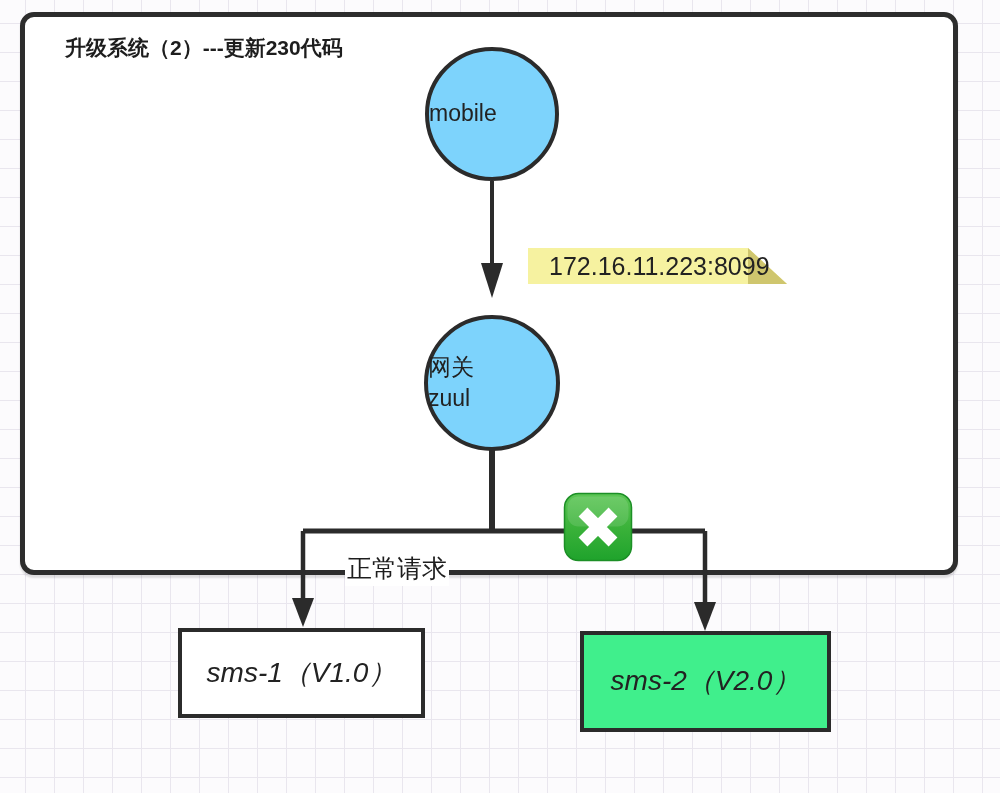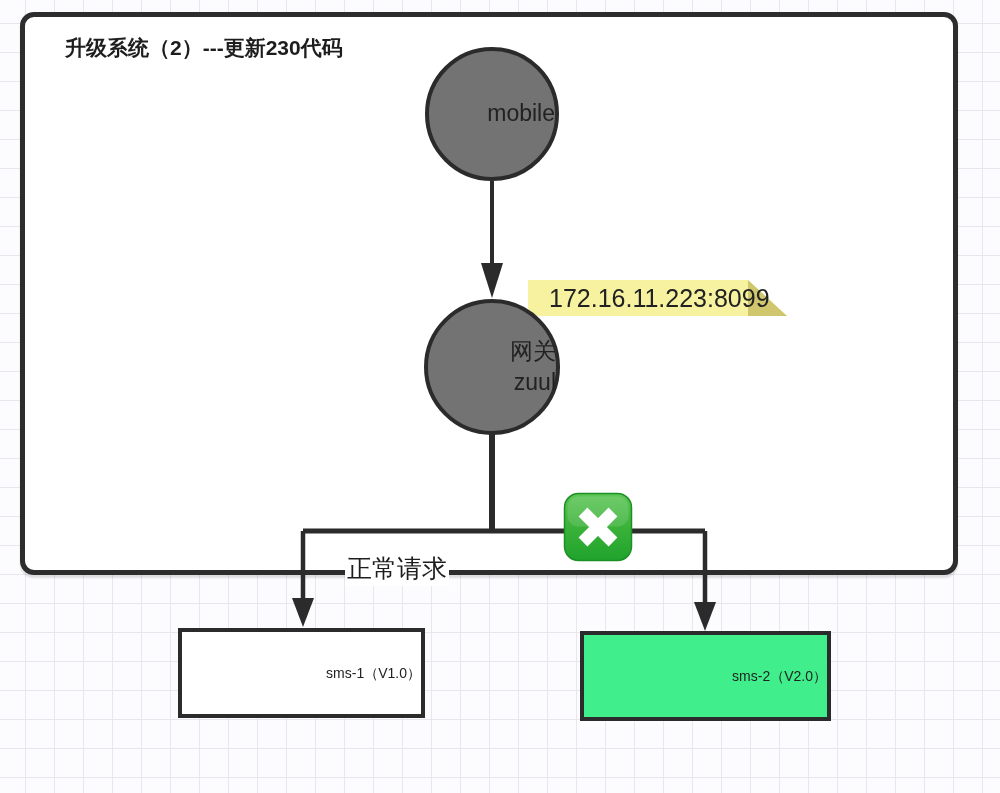--- a/index.html
+++ b/index.html
@@ -35,35 +35,35 @@
   .wires {
     position: absolute;
     left: 0; top: 0;
     width: 1000px; height: 793px;
     pointer-events: none;
   }
   .circle {
     position: absolute;
     border: 4px solid #2b2b2b;
     border-radius: 50%;
-    background: #737373;
+    background: #7dd3fc;
     display: flex;
     flex-direction: column;
-    align-items: flex-end;
+    align-items: flex-start;
     justify-content: center;
     text-align: center;
     font-size: 23px;
     line-height: 1.35;
   }
   .circle.mobile { left: 425px; top: 47px; width: 134px; height: 134px; }
-  .circle.gateway { left: 424px; top: 299px; width: 136px; height: 136px; }
+  .circle.gateway { left: 424px; top: 315px; width: 136px; height: 136px; }
   .note {
     position: absolute;
     left: 528px; top: 248px;
-    width: 259px; height: 36px; margin-top: 32px;
+    width: 259px; height: 36px;
   }
   .note .paper {
     position: absolute; left: 0; top: 0;
     width: 100%; height: 100%;
     background: #f6f2a0;
     clip-path: polygon(0 0, calc(100% - 39px) 0, 100% 100%, 0 100%);
   }
   .note .fold {
     position: absolute; right: 0; top: 0;
     width: 39px; height: 100%;
@@ -94,29 +94,30 @@
     position: absolute;
     left: 563px; top: 492px;
     width: 70px; height: 70px;
   }
   .box {
     position: absolute;
     border: 4px solid #2b2b2b;
     background: #ffffff;
     display: flex;
     flex-direction: column;
-    align-items: flex-end;
+    align-items: center;
     justify-content: center;
     text-align: center;
-    font-size: 14px;
+    font-size: 28px;
     line-height: 1.45;
     white-space: nowrap;
+    font-style: italic;
   }
   .box.sms1 { left: 178px; top: 628px; width: 247px; height: 90px; }
-  .box.sms2 { left: 580px; top: 631px; width: 251px; height: 90px; background: #40ef8c; }
+  .box.sms2 { left: 580px; top: 631px; width: 251px; height: 101px; background: #40ef8c; }
 </style>
 </head>
 <body>
 
 <div class="page">
   <div class="canvas">
     <div class="title">升级系统（2）---更新230代码</div>
   </div>
 
   <svg class="wires" viewBox="0 0 1000 793" xmlns="http://www.w3.org/2000/svg">

